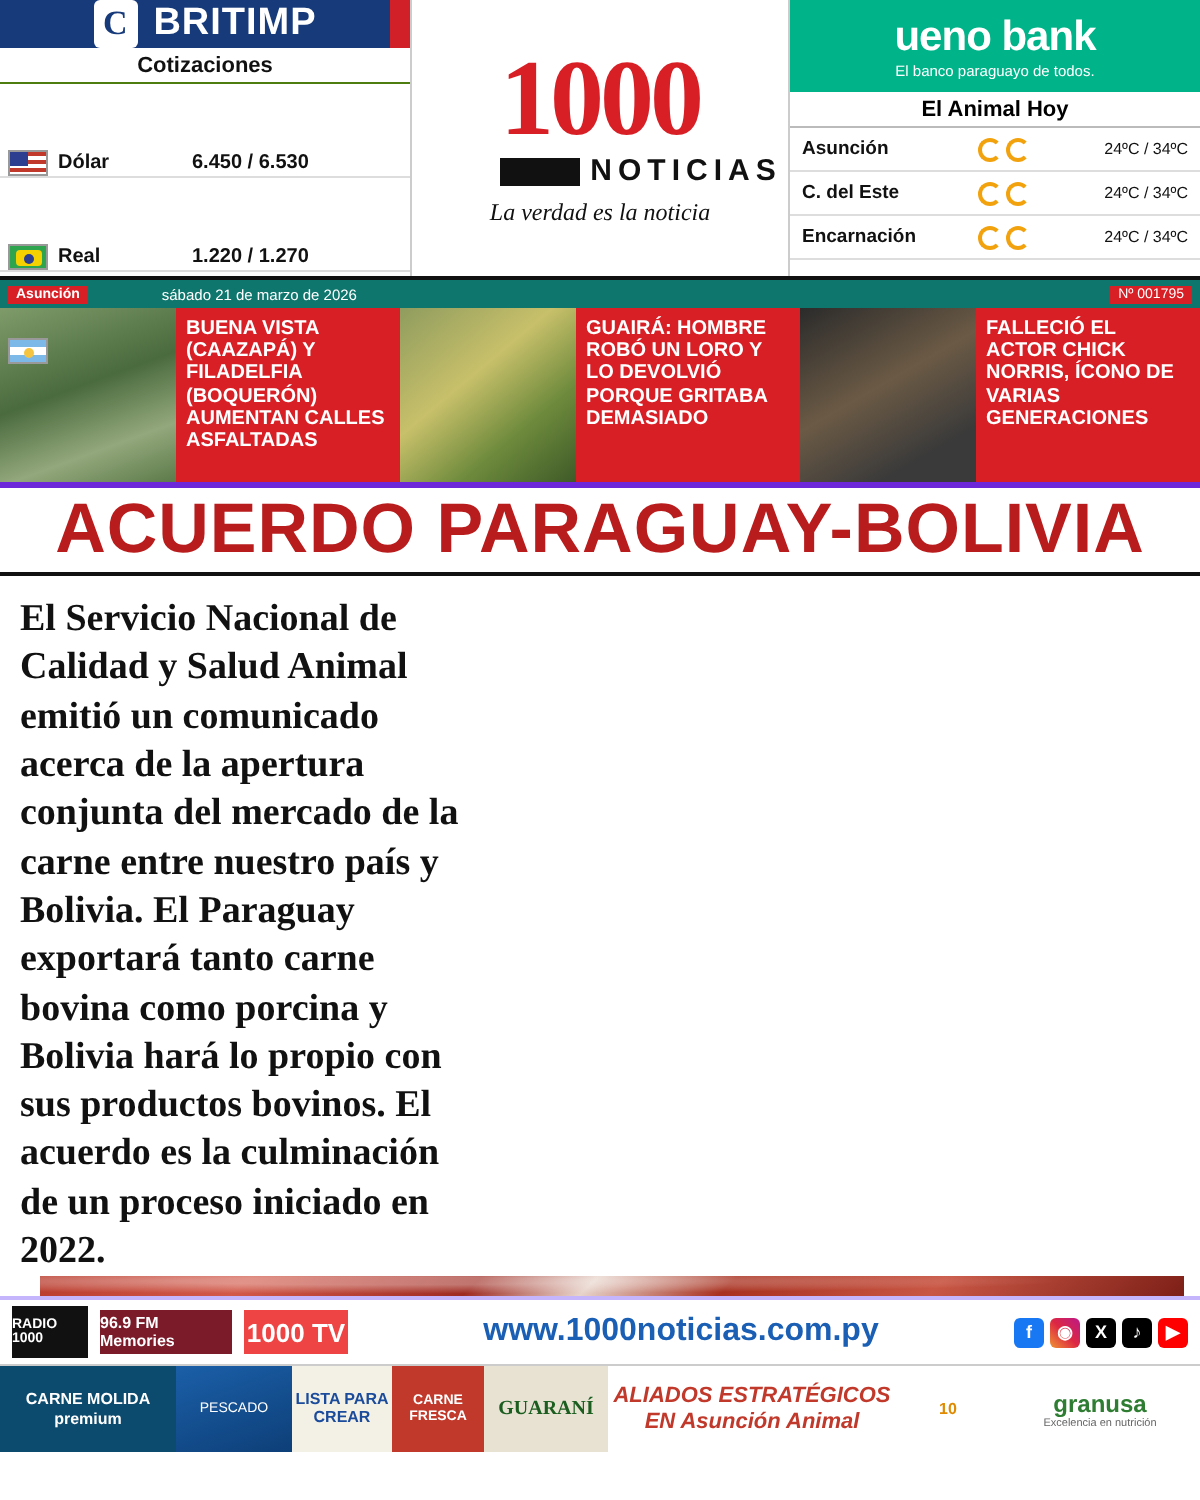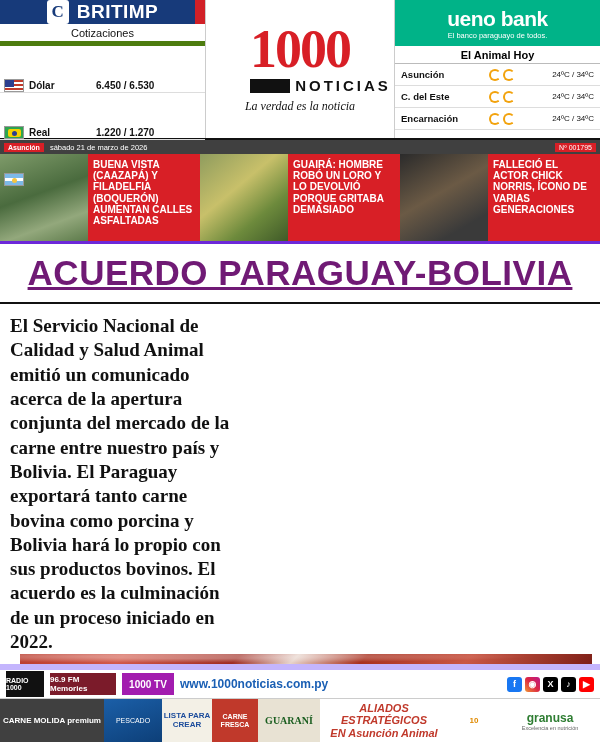--- a/index.html
+++ b/index.html
@@ -26,22 +26,22 @@
     display: flex; align-items: center; justify-content: center;
     font-family: "Liberation Serif", serif;
   }
   .britimp .bt-name { font-size: 19px; font-weight: bold; letter-spacing: 0.5px; }
   .britimp:after {
     content: ""; position: absolute; right: 0; top: 0; bottom: 0; width: 10px;
     background: linear-gradient(#d12027,#d12027);
   }
 
   .cotiz-title {
-    font-size: 11px; font-weight: normal; text-align: center;
-    padding: 3px 0 2px; border-bottom: 5px solid #4d7c0f; color: #111;
+    font-size: 11px; font-weight: bold; text-align: center;
+    padding: 3px 0 2px; border-bottom: 1px solid #4d7c0f; color: #111;
   }
   .cotiz-row {
     display: flex; align-items: center; height: 22px;
     border-bottom: 1px solid #ddd; padding: 0 4px; gap: 5px; margin-top: 33px;
   }
   .flag { width: 20px; height: 13px; flex: 0 0 20px; border: 1px solid #999; }
   .flag-us { background:
      repeating-linear-gradient(#c0392b 0 2px, #fff 2px 4px); position: relative; }
   .flag-us:before { content:""; position:absolute; left:0; top:0; width:9px; height:7px; background:#2c3e8f; }
   .flag-br { background: #2ea44f; position: relative; }
@@ -72,46 +72,45 @@
   .ueno .u-sub { font-size: 7.5px; }
   .tiempo-title { font-size: 11px; font-weight: bold; text-align: center; padding: 3px 0 2px; border-bottom: 1px solid #bbb;}
   .tiempo-row { display: flex; align-items: center; height: 22px; border-bottom: 1px solid #ddd; padding: 0 6px;}
   .t-city { font-size: 9.5px; font-weight: bold; width: 88px; color: #111;}
   .t-icons { flex: 1; display: flex; gap: 2px; }
   .sun { width: 12px; height: 12px; border-radius: 50%; border: 2.5px solid #f2a20c; border-right-color: transparent;}
   .t-temp { font-size: 8px; color: #111; width: 56px; text-align: right;}
 
   
   .datestrip {
-    height: 14px; background: #404040; color: #fff;
-    display: flex; align-items: center; font-size: 7.5px; padding: 4px 4px;
+    height: 14px; background: #0f766e; color: #fff;
+    display: flex; align-items: center; font-size: 7.5px; padding: 4px 4px; gap: 31px;
   }
   .datestrip .asu { background: #d81f26; padding: 1px 4px; font-size: 7px; font-weight: bold;}
   .datestrip .dt { margin-left: 6px; }
   .datestrip .num { margin-left: auto; background: #d81f26; padding: 1px 4px; font-size: 7px;}
 
   
   .ticker { display: flex; height: 90px; border-bottom: 3px solid #6d28d9; }
   .tk-img { width: 88px; height: 100%; }
   .tk-txt {
     flex: 1; background: #d81f26; color: #fff;
     font-size: 10px; font-weight: bold; line-height: 1.12;
     padding: 5px 5px; text-transform: uppercase;
   }
   .img-aerial { background: linear-gradient(160deg,#7f9b6a,#4a6b3e 45%,#93a87c 75%,#5c7a4a); }
   .img-parrot { background: linear-gradient(140deg,#8f9c5e,#c8c06a 40%,#6d8a3c 70%,#3f5a28); }
   .img-norris { background: linear-gradient(150deg,#2b2b2b,#6b5a45 45%,#3a3a3a 80%); }
 
   
   .maintitle {
-    height: 60px; display: flex; align-items: center; justify-content: center;
+    height: 44px; display: flex; align-items: center; justify-content: center;
     font-family: "Liberation Sans", sans-serif;
-    font-size: 35px; font-weight: bold; letter-spacing: 0.5px; color: #701a75;
+    font-size: 35px; font-weight: bold; letter-spacing: 0.5px; color: #b91c1c;
     border-bottom: 2px solid #111;
-    text-decoration: underline;
   }
 
   
   .content { display: flex; padding: 10px 8px 0 10px; height: 360px; flex-direction: column; }
   .lead {
     width: 225px;
     font-family: "Liberation Serif", serif;
     font-size: 19px; font-weight: bold; line-height: 1.28; color: #111;
   }
   .photo {
@@ -124,42 +123,42 @@
   .photo .marb1, .photo .marb2, .photo .marb3 {
     position: absolute; background: rgba(255,245,240,0.75); border-radius: 50%;
   }
   .photo .marb1 { width: 150px; height: 22px; top: 70px; left: 25px; transform: rotate(-22deg); filter: blur(2px);}
   .photo .marb2 { width: 170px; height: 18px; top: 165px; left: 40px; transform: rotate(-12deg); filter: blur(2px);}
   .photo .marb3 { width: 120px; height: 16px; top: 255px; left: 90px; transform: rotate(8deg); filter: blur(2px);}
 
   
   .urlbar {
     height: 34px; display: flex; align-items: center; background: #fff;
-    border-top: 6px solid #c4b5fd; padding: 0 6px; gap: 6px;
+    border-top: 2px solid #c4b5fd; padding: 0 6px; gap: 6px;
   }
   .radio1000 { width: 38px; height: 26px; background: #111; color: #fff; font-size: 7px;
     display: flex; flex-direction: column; align-items: center; justify-content: center; font-weight: bold;}
   .memories { width: 66px; height: 22px; background: #7b1b2a; color: #fff; font-size: 8px;
     display: flex; align-items: center; justify-content: center; font-weight: bold;}
-  .tv1000 { width: 52px; height: 22px; background: #a21caf; color: #fff; font-size: 10px;
+  .tv1000 { width: 52px; height: 22px; background: #ef4444; color: #fff; font-size: 13px;
     display: flex; align-items: center; justify-content: center; font-weight: bold;}
-  .weburl { flex: 1; font-size: 12px; color: #1a5fb4; font-weight: bold; }
+  .weburl { flex: 1; text-align: center; font-size: 16px; color: #1a5fb4; font-weight: bold; }
   .socials { display: flex; gap: 3px; }
   .soc { width: 15px; height: 15px; border-radius: 3px; color: #fff; font-size: 9px;
     display: flex; align-items: center; justify-content: center; font-weight: bold;}
   .soc-fb { background: #1877f2; }
   .soc-ig { background: linear-gradient(45deg,#f09433,#dc2743,#bc1888); }
   .soc-x  { background: #000; }
   .soc-tk { background: #000; }
   .soc-yt { background: #ff0000; }
 
   
   .footer { display: flex; height: 44px; border-top: 1px solid #ccc; }
   .ad { display: flex; align-items: center; justify-content: center; text-align: center; }
-  .ad-carne { width: 104px; background: #404040; color: #fff; font-size: 8px; font-weight: bold; line-height: 1.15;}
+  .ad-carne { width: 88px; background: #0c4a6e; color: #fff; font-size: 8px; font-weight: bold; line-height: 1.15;}
   .ad-fish { width: 58px; background: linear-gradient(160deg,#1b5fa8,#0d3f78); color: #fff; font-size: 7px;}
   .ad-lista { width: 50px; background: #f3f0e6; color: #1b4b9b; font-size: 8px; font-weight: bold; line-height: 1.1;}
   .ad-carne2 { width: 46px; background: #c0392b; color: #fff; font-size: 7px; font-weight: bold; line-height: 1.1;}
   .ad-guarani { width: 62px; background: #e8e2d3; color: #1b5e20; font-size: 10px; font-weight: bold; font-family: "Liberation Serif", serif;}
   .ad-aliados { flex: 1; background: #fff; color: #c0392b; font-size: 11px; font-weight: bold; line-height: 1.1; font-style: italic;}
   .ad-ten { width: 52px; background: #fff; color: #e08a00; font-size: 8px; font-weight: bold;}
   .ad-granusa { width: 100px; background: #fff; color: #2e7d32; font-size: 12px; font-weight: bold; flex-direction: column;}
   .ad-granusa small { font-size: 5.5px; color: #666; font-weight: normal;}
 </style>
 </head>

